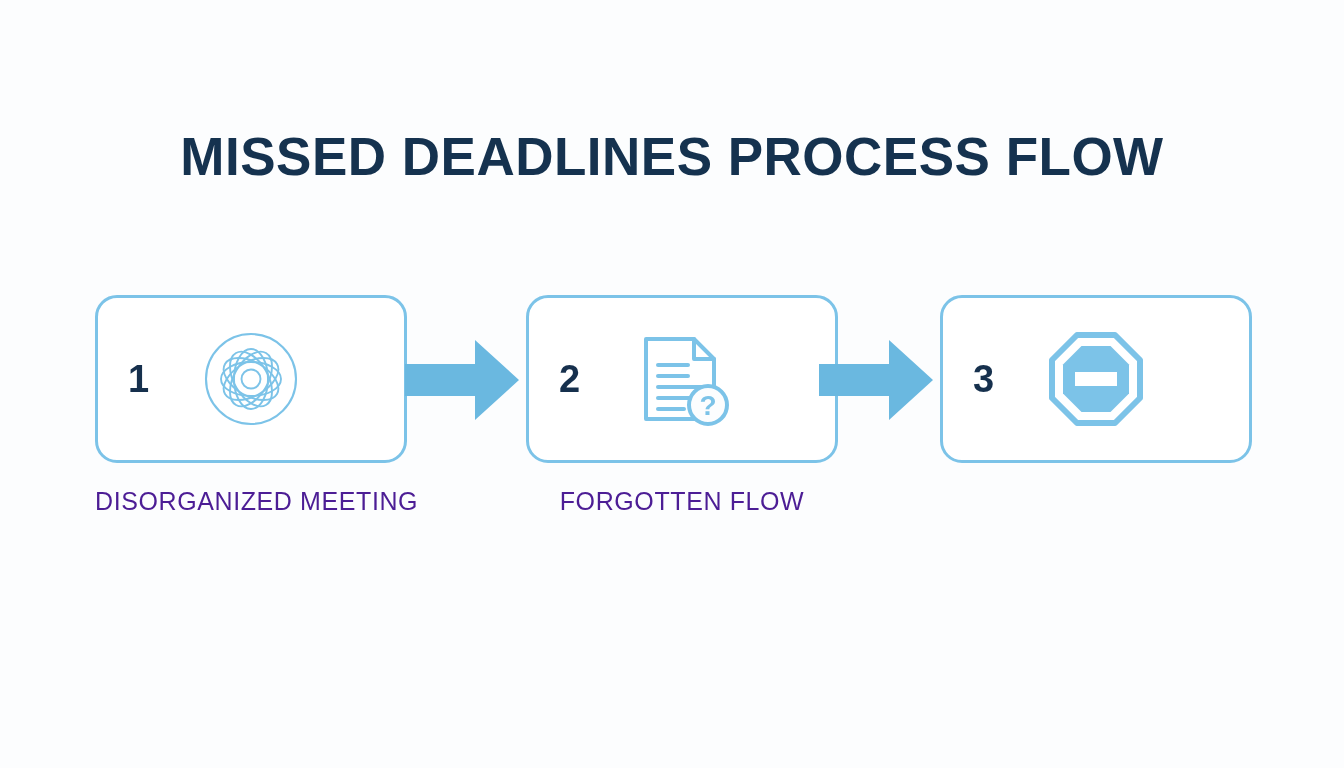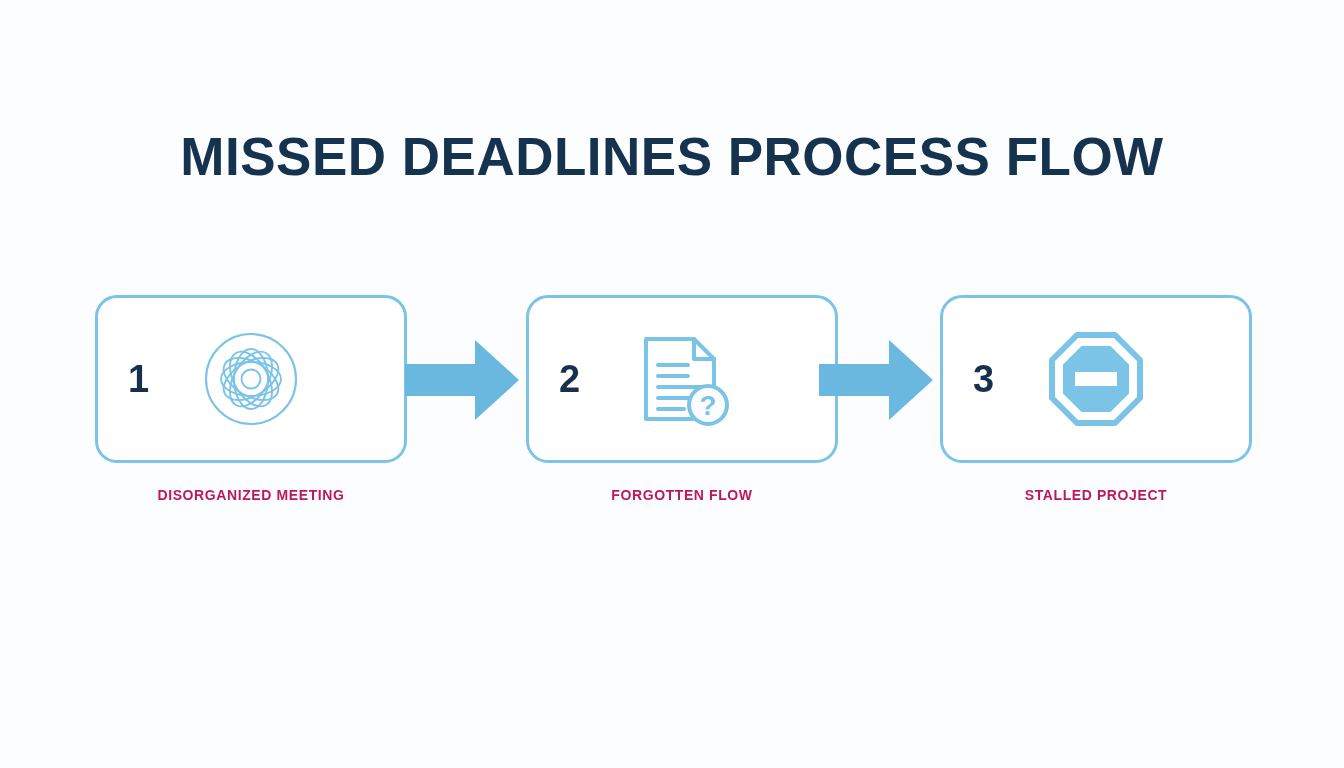--- a/index.html
+++ b/index.html
@@ -99,24 +99,24 @@
     left: 95px;
     top: 487px;
     width: 1155px;
     height: 30px;
   }
   .label {
     position: absolute;
     top: 0;
     width: 312px;
     text-align: center;
-    font-size: 14px;
-    font-weight: bold;
+    font-size: 25px;
+    font-weight: normal;
     letter-spacing: 0.6px;
-    color: #be185d;
+    color: #4c1d95;
     white-space: nowrap;
   }
   .label.l1 { left: 0px; }
   .label.l2 { left: 431px; }
   .label.l3 { left: 845px; }
 </style>
 </head>
 <body>
 
 <div id="canvas">
@@ -190,16 +190,15 @@
           <rect x="29" y="43" width="42" height="14" fill="#ffffff"></rect>
         </svg>
       </div>
     </div>
 
   </div>
 
   <div class="labels">
     <div class="label l1">DISORGANIZED MEETING</div>
     <div class="label l2">FORGOTTEN FLOW</div>
-    <div class="label l3">STALLED PROJECT</div>
   </div>
 
 </div>
 
 </body></html>

